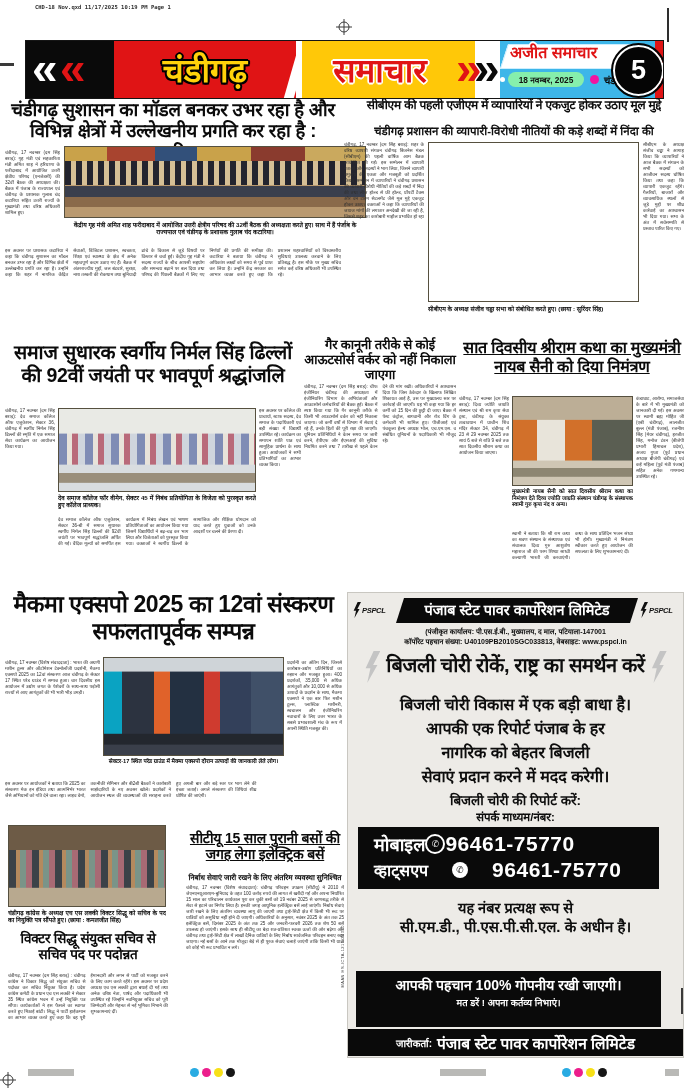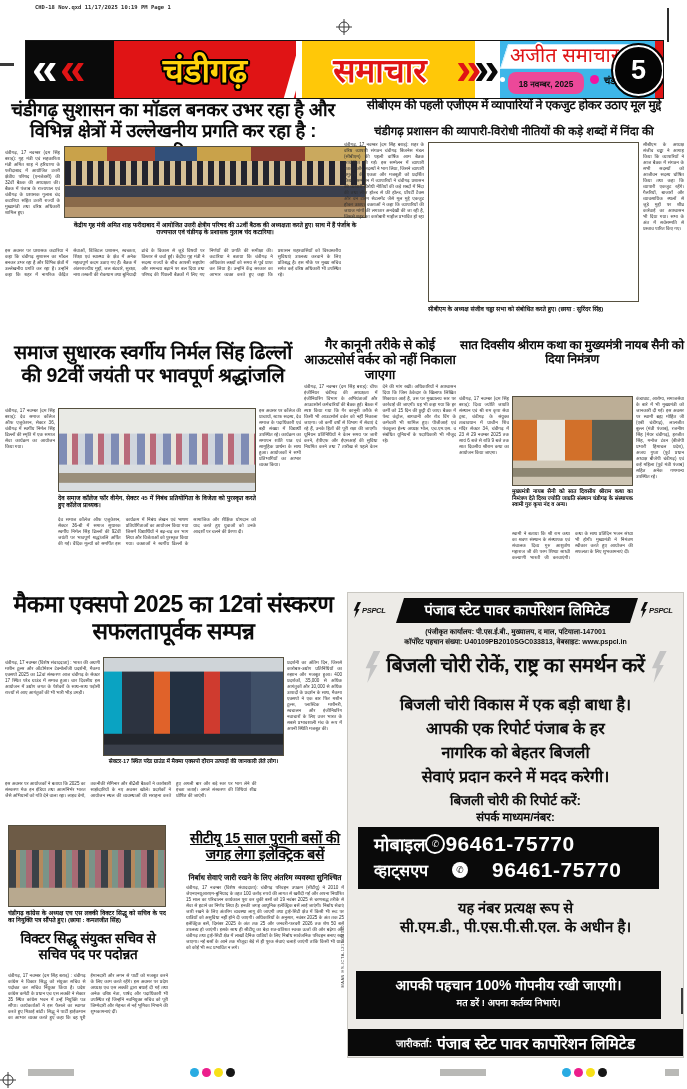--- a/index.html
+++ b/index.html
@@ -60,23 +60,23 @@
   <div class="seg" style="left:266px;width:10px;background:#ffffff;transform:skewX(-16deg);"></div>
   <div class="seg" style="left:276px;width:156px;background:#ffc808;display:flex;align-items:center;justify-content:center;">
     <span class="outline-white" style="font-size:33px;font-weight:900;">समाचार</span>
   </div>
   <div class="seg" style="left:432px;width:42px;background:linear-gradient(90deg,#ffc808 0 40%,#ffffff 40% 100%);">
     <span class="chev abs" style="left:-2px;top:0;color:#e01415;">»</span>
     <span class="chev abs" style="left:16px;top:0;color:#0a0a0a;">»</span>
   </div>
   <div class="seg" style="left:474px;width:163px;background:#3db6e9;">
     <div class="abs" style="left:4px;top:3px;width:124px;height:23px;background:#ffffff;transform:skewX(-18deg);border:1px solid #cdeefe;"></div>
-    <span class="abs outline-white" style="left:10px;top:0;font-size:20px;font-weight:400;white-space:nowrap;">अजीत समाचार</span>
+    <span class="abs outline-white" style="left:10px;top:0;font-size:16px;font-weight:700;white-space:nowrap;">अजीत समाचार</span>
     <span class="abs" style="left:0px;top:36px;width:5px;height:5px;border-radius:50%;background:#fff;"></span>
-    <span class="abs" style="left:8px;top:31px;width:76px;height:22px;background:#ec4899;border-radius:8px;display:flex;align-items:center;justify-content:center;font-size:8.3px;font-weight:800;color:#111;">18 नवम्बर, 2025</span>
+    <span class="abs" style="left:8px;top:31px;width:76px;height:15px;background:#86efac;border-radius:8px;display:flex;align-items:center;justify-content:center;font-size:8.3px;font-weight:800;color:#111;">18 नवम्बर, 2025</span>
     <span class="abs" style="left:90px;top:34px;width:9px;height:9px;border-radius:50%;background:#f014a0;"></span>
     <span class="abs" style="left:104px;top:32px;font-size:10px;font-weight:900;color:#0a0a0a;">चंडीगढ़</span>
     <span class="abs" style="left:148px;top:36px;width:5px;height:5px;border-radius:50%;background:#fff;"></span>
   </div>
   <div class="seg" style="left:629px;width:8px;background:#e01415;"></div>
   <div class="page-circle">
       <span>5</span>
     </div>
 </div>
 
@@ -110,21 +110,21 @@
     linear-gradient(90deg,#b98a3a 0 6%,transparent 6% 46%,#54442e 46% 54%,transparent 54% 100%) 0 2%/100% 26% no-repeat,
     repeating-linear-gradient(90deg,#7f8cb5 0 8px,#e8e3da 8px 13px,#b96a7a 13px 19px,#cfd5dd 19px 26px) 0 34%/100% 52% no-repeat,
     linear-gradient(#9a8f7c,#9a8f7c) 0 88%/100% 12% no-repeat,#d9dde0;"></div>
 <div class="abs cap" style="left:58px;top:494px;width:198px;height:20px;">देव समाज कॉलेज फॉर वीमेन, सेक्टर 45 में निबंध प्रतियोगिता के विजेता को पुरस्कृत करते हुए कॉलेज प्राध्यक।</div>
 <div class="abs body-txt cols3" style="left:58px;top:517px;width:198px;height:69px;">देव समाज कॉलेज ऑफ एजुकेशन, सेक्टर 36-बी में समाज सुधारक स्वर्गीय निर्मल सिंह ढिल्लों की 92वीं जयंती पर भावपूर्ण श्रद्धांजलि अर्पित की गई। वैदिक मूल्यों को समर्पित इस कार्यक्रम में निबंध लेखन एवं भाषण प्रतियोगिताओं का आयोजन किया गया जिसमें विद्यार्थियों ने बढ़-चढ़ कर भाग लिया और विजेताओं को पुरस्कृत किया गया। वक्ताओं ने स्वर्गीय ढिल्लों के सामाजिक और शैक्षिक योगदान को याद करते हुए युवाओं को उनके आदर्शों पर चलने की प्रेरणा दी।</div>
 <div class="abs body-txt" style="left:259px;top:408px;width:42px;height:178px;">इस अवसर पर कॉलेज की प्राचार्या, स्टाफ सदस्य, देव समाज के पदाधिकारी एवं बड़ी संख्या में विद्यार्थी उपस्थित रहे। कार्यक्रम का समापन शांति पाठ एवं सामूहिक प्रार्थना के साथ हुआ। आयोजकों ने सभी प्रतिभागियों का आभार व्यक्त किया।</div>
 
 <div class="abs hl" style="left:304px;top:337px;width:152px;font-size:13px;">गैर कानूनी तरीके से कोई आऊटसोर्स वर्कर को नहीं निकाला जाएगा</div>
 <div class="abs body-txt cols2" style="left:304px;top:384px;width:152px;height:202px;">चंडीगढ़, 17 नवम्बर (दम सिंह बराड़): चीफ इंजीनियर चंडीगढ़ की अध्यक्षता में इंजीनियरिंग विभाग के अभियंताओं और आउटसोर्स कर्मचारियों की बैठक हुई। बैठक में स्पष्ट किया गया कि गैर कानूनी तरीके से किसी भी आउटसोर्स वर्कर को नहीं निकाला जाएगा। जो कर्मी वर्षों से विभाग में सेवाएं दे रहे हैं, उनके हितों की पूरी रक्षा की जाएगी। यूनियन प्रतिनिधियों ने वेतन समय पर जारी करने, ईपीएफ और ईएसआई की सुविधा नियमित करने तथा 7 तारीख से पहले वेतन देने की मांग रखी। अधिकारियों ने आश्वासन दिया कि जिस ठेकेदार के खिलाफ लिखित शिकायत आई है, उस पर मुख्यालय स्तर पर कार्रवाई की जाएगी। यह भी कहा गया कि हर कर्मी को 15 दिन की छुट्टी दी जाए। बैठक में पेस्ट कंट्रोल, बागवानी और रोड विंग के कर्मचारी भी शामिल हुए। पीजीआई एवं पंचकूला हेल्थ अध्यक्ष भोल, एच.एम.एस. व संबंधित यूनियनों के पदाधिकारी भी मौजूद रहे।</div>
 
-<div class="abs hl" style="left:459px;top:339px;width:226px;font-size:12px;">सात दिवसीय श्रीराम कथा का मुख्यमंत्री नायब सैनी को दिया निमंत्रण</div>
+<div class="abs hl" style="left:459px;top:339px;width:226px;font-size:16px;text-decoration:underline;">सात दिवसीय श्रीराम कथा का मुख्यमंत्री नायब सैनी को दिया निमंत्रण</div>
 <div class="abs body-txt" style="left:459px;top:396px;width:50px;height:190px;">चंडीगढ़, 17 नवम्बर (दम सिंह बराड़): दिव्य ज्योति जाग्रति संस्थान एवं श्री राम कृपा सेवा ट्रस्ट, चंडीगढ़ के संयुक्त तत्वावधान में प्राचीन शिव मंदिर सेक्टर 34, चंडीगढ़ में 23 से 29 नवम्बर 2025 तक सायं 6 बजे से रात्रि 9 बजे तक सात दिवसीय श्रीराम कथा का आयोजन किया जाएगा।</div>
 <div class="abs photo" style="left:512px;top:396px;width:121px;height:90px;
   background:
     linear-gradient(#bcae96,#bcae96) 0 0/100% 26% no-repeat,
     linear-gradient(90deg,#d2702a 0 20%,#e8e4da 20% 44%,#d2702a 44% 66%,#5a5e52 66% 100%) 0 28%/100% 62% no-repeat,
     linear-gradient(#8d8672,#8d8672) 0 90%/100% 10% no-repeat,#cfc6b4;"></div>
 <div class="abs cap" style="left:512px;top:488px;width:121px;height:40px;font-size:5.6px;">मुख्यमंत्री नायब सैनी को सात दिवसीय श्रीराम कथा का निमंत्रण देते दिव्य ज्योति जाग्रति संस्थान चंडीगढ़ के संस्थापक स्वामी गुरु कृपा नंद व अन्य।</div>
 <div class="abs body-txt cols2" style="left:512px;top:531px;width:121px;height:55px;">स्वामी ने बताया कि श्री राम कथा का श्रवण संस्थान के संस्थापक एवं संचालक दिव्य गुरु आशुतोष महाराज जी की परम शिष्या साध्वी कल्याणी भारती जी करवाएंगी। कथा के साथ प्रतिदिन भजन संध्या भी होगी। मुख्यमंत्री ने निमंत्रण स्वीकार करते हुए आयोजन की सफलता के लिए शुभकामनाएं दीं।</div>
 <div class="abs body-txt" style="left:636px;top:396px;width:48px;height:190px;">कंडाघाट, आरोग्य, समाजसेवा के बारे में भी मुख्यमंत्री को जानकारी दी गई। इस अवसर पर स्वामी ब्रह्म मोहित जी (एबी चंडीगढ़), लालजीत बुल्ल (मंत्री पंजाब), रजनीश सिंह (मेयर चंडीगढ़), हरजीत सिंह, मनोज टंडन (बीजेपी प्रभारी हिमाचल प्रदेश), अजय गुप्ता (पूर्व प्रधान अध्यक्ष बीजेपी चंडीगढ़) एवं कई महिला (पूर्व मंत्री पंजाब) सहित अनेक गणमान्य उपस्थित रहे।</div>
 
@@ -184,21 +184,21 @@
     </div>
     <div style="display:flex;align-items:center;gap:24px;padding:2px 0 0 16px;">
       <span style="font-size:16px;font-weight:900;">व्हाट्सएप</span>
       <span class="circle-icon" style="background:#fff;color:#0a0a0a;font-size:9px;font-family:'DejaVu Sans',sans-serif;">✆</span>
       <span style="font-size:21px;font-weight:900;letter-spacing:0.5px;">96461-75770</span>
     </div>
   </div>
 
   <div class="ad-line" style="position:absolute;left:0;top:304px;width:100%;font-size:14.5px;">यह नंबर प्रत्यक्ष रूप से</div>
   <div class="ad-line" style="position:absolute;left:0;top:323px;width:100%;font-size:15px;font-weight:800;">सी.एम.डी., पी.एस.पी.सी.एल. के अधीन है।</div>
-  <div class="black-box" style="position:absolute;left:8px;top:378px;width:305px;height:48px;">
+  <div class="black-box" style="position:absolute;left:8px;top:378px;width:305px;height:56px;">
     <div style="font-size:14px;font-weight:800;padding-top:4px;">आपकी पहचान 100% गोपनीय रखी जाएगी।</div>
     <div style="font-size:9.5px;font-weight:700;padding-top:2px;">मत डरें ! अपना कर्तव्य निभाएं।</div>
   </div>
   <div class="black-box" style="position:absolute;left:0;top:436px;width:100%;height:27px;display:flex;align-items:center;justify-content:center;gap:5px;">
     <span style="font-size:10px;font-weight:700;">जारीकर्ता:</span>
     <span style="font-size:15.5px;font-weight:900;">पंजाब स्टेट पावर कार्पोरेशन लिमिटेड</span>
   </div>
 </div>
 
 <div class="abs" style="left:340px;top:925px;font-size:4px;color:#444;writing-mode:vertical-rl;transform:rotate(180deg);letter-spacing:0.5px;">MAAN HS-ICTA-1215-24310</div>

